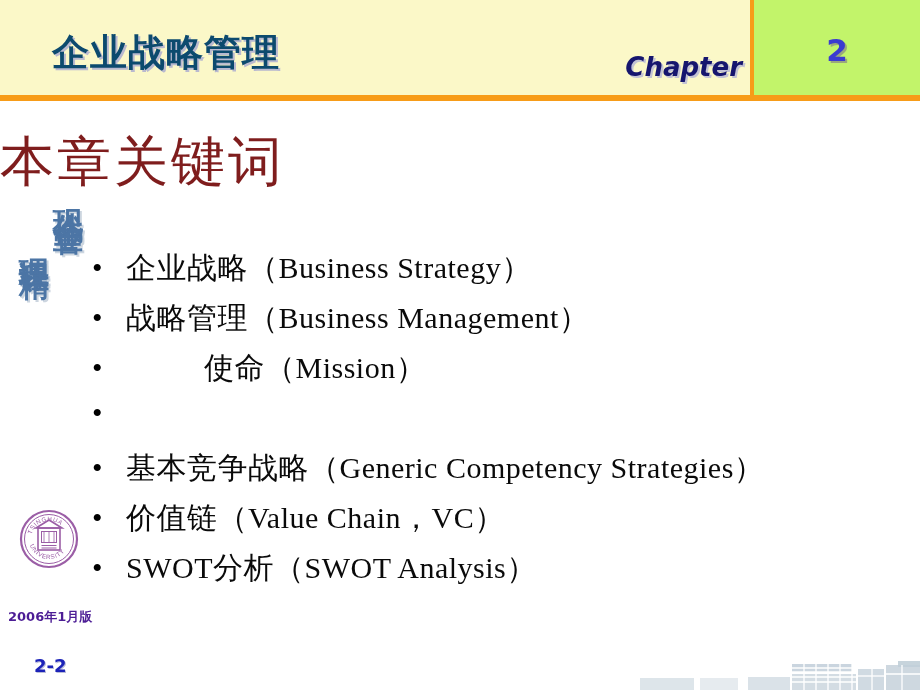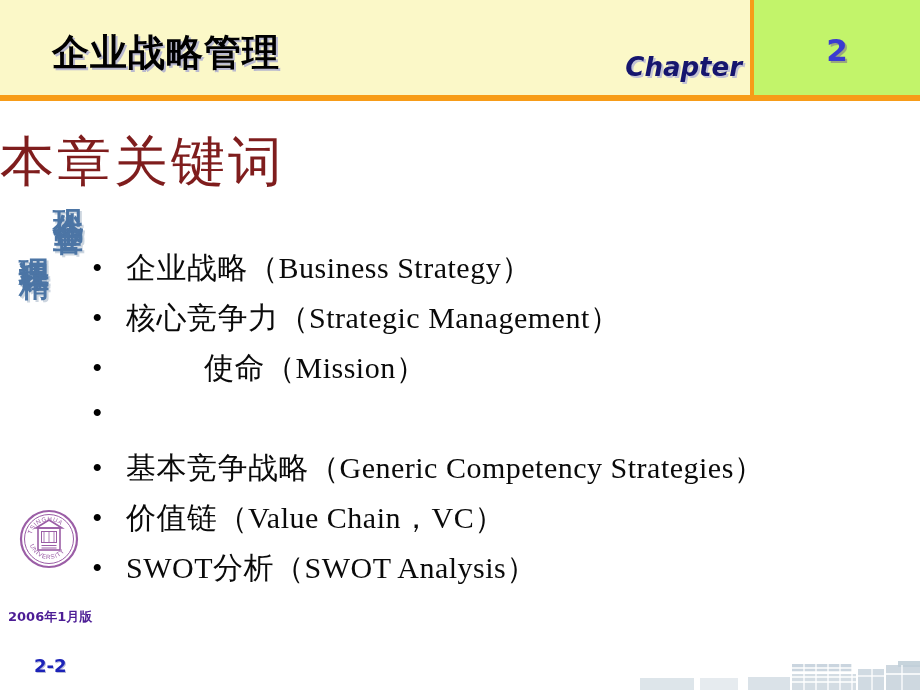--- a/index.html
+++ b/index.html
@@ -50,21 +50,21 @@
     background: #f79c18;
   }
   #header-title {
     position: absolute;
     left: 52px;
     top: 28px;
     font-family: "DejaVu Sans", "Liberation Sans", sans-serif;
     font-size: 37px;
     font-weight: bold;
     letter-spacing: 1px;
-    color: #000000;
+    color: #0c4a6e;
     text-shadow: 2px 2px 0 #b9b9cf;
     white-space: nowrap;
   }
   #chapter-label {
     position: absolute;
     right: 178px;
     top: 52px;
     font-family: "DejaVu Sans", "Liberation Sans", sans-serif;
     font-size: 26px;
     font-weight: bold;
@@ -215,21 +215,21 @@
 
   <div id="bullet-list">
 
     <div class="bullet-row">
       <span class="bullet-dot">•</span>
       <span class="bullet-text">企业战略（Business Strategy）</span>
     </div>
 
     <div class="bullet-row">
       <span class="bullet-dot">•</span>
-      <span class="bullet-text">核心竞争力（Strategic Management）</span>
+      <span class="bullet-text">战略管理（Business Management）</span>
     </div>
 
     <div class="bullet-row">
       <span class="bullet-dot">•</span>
       <span class="bullet-text"><span class="gap"></span></span>
       <span class="bullet-text">使命（Mission）</span>
     </div>
 
     <div class="bullet-row">
       <span class="bullet-dot">•</span>

